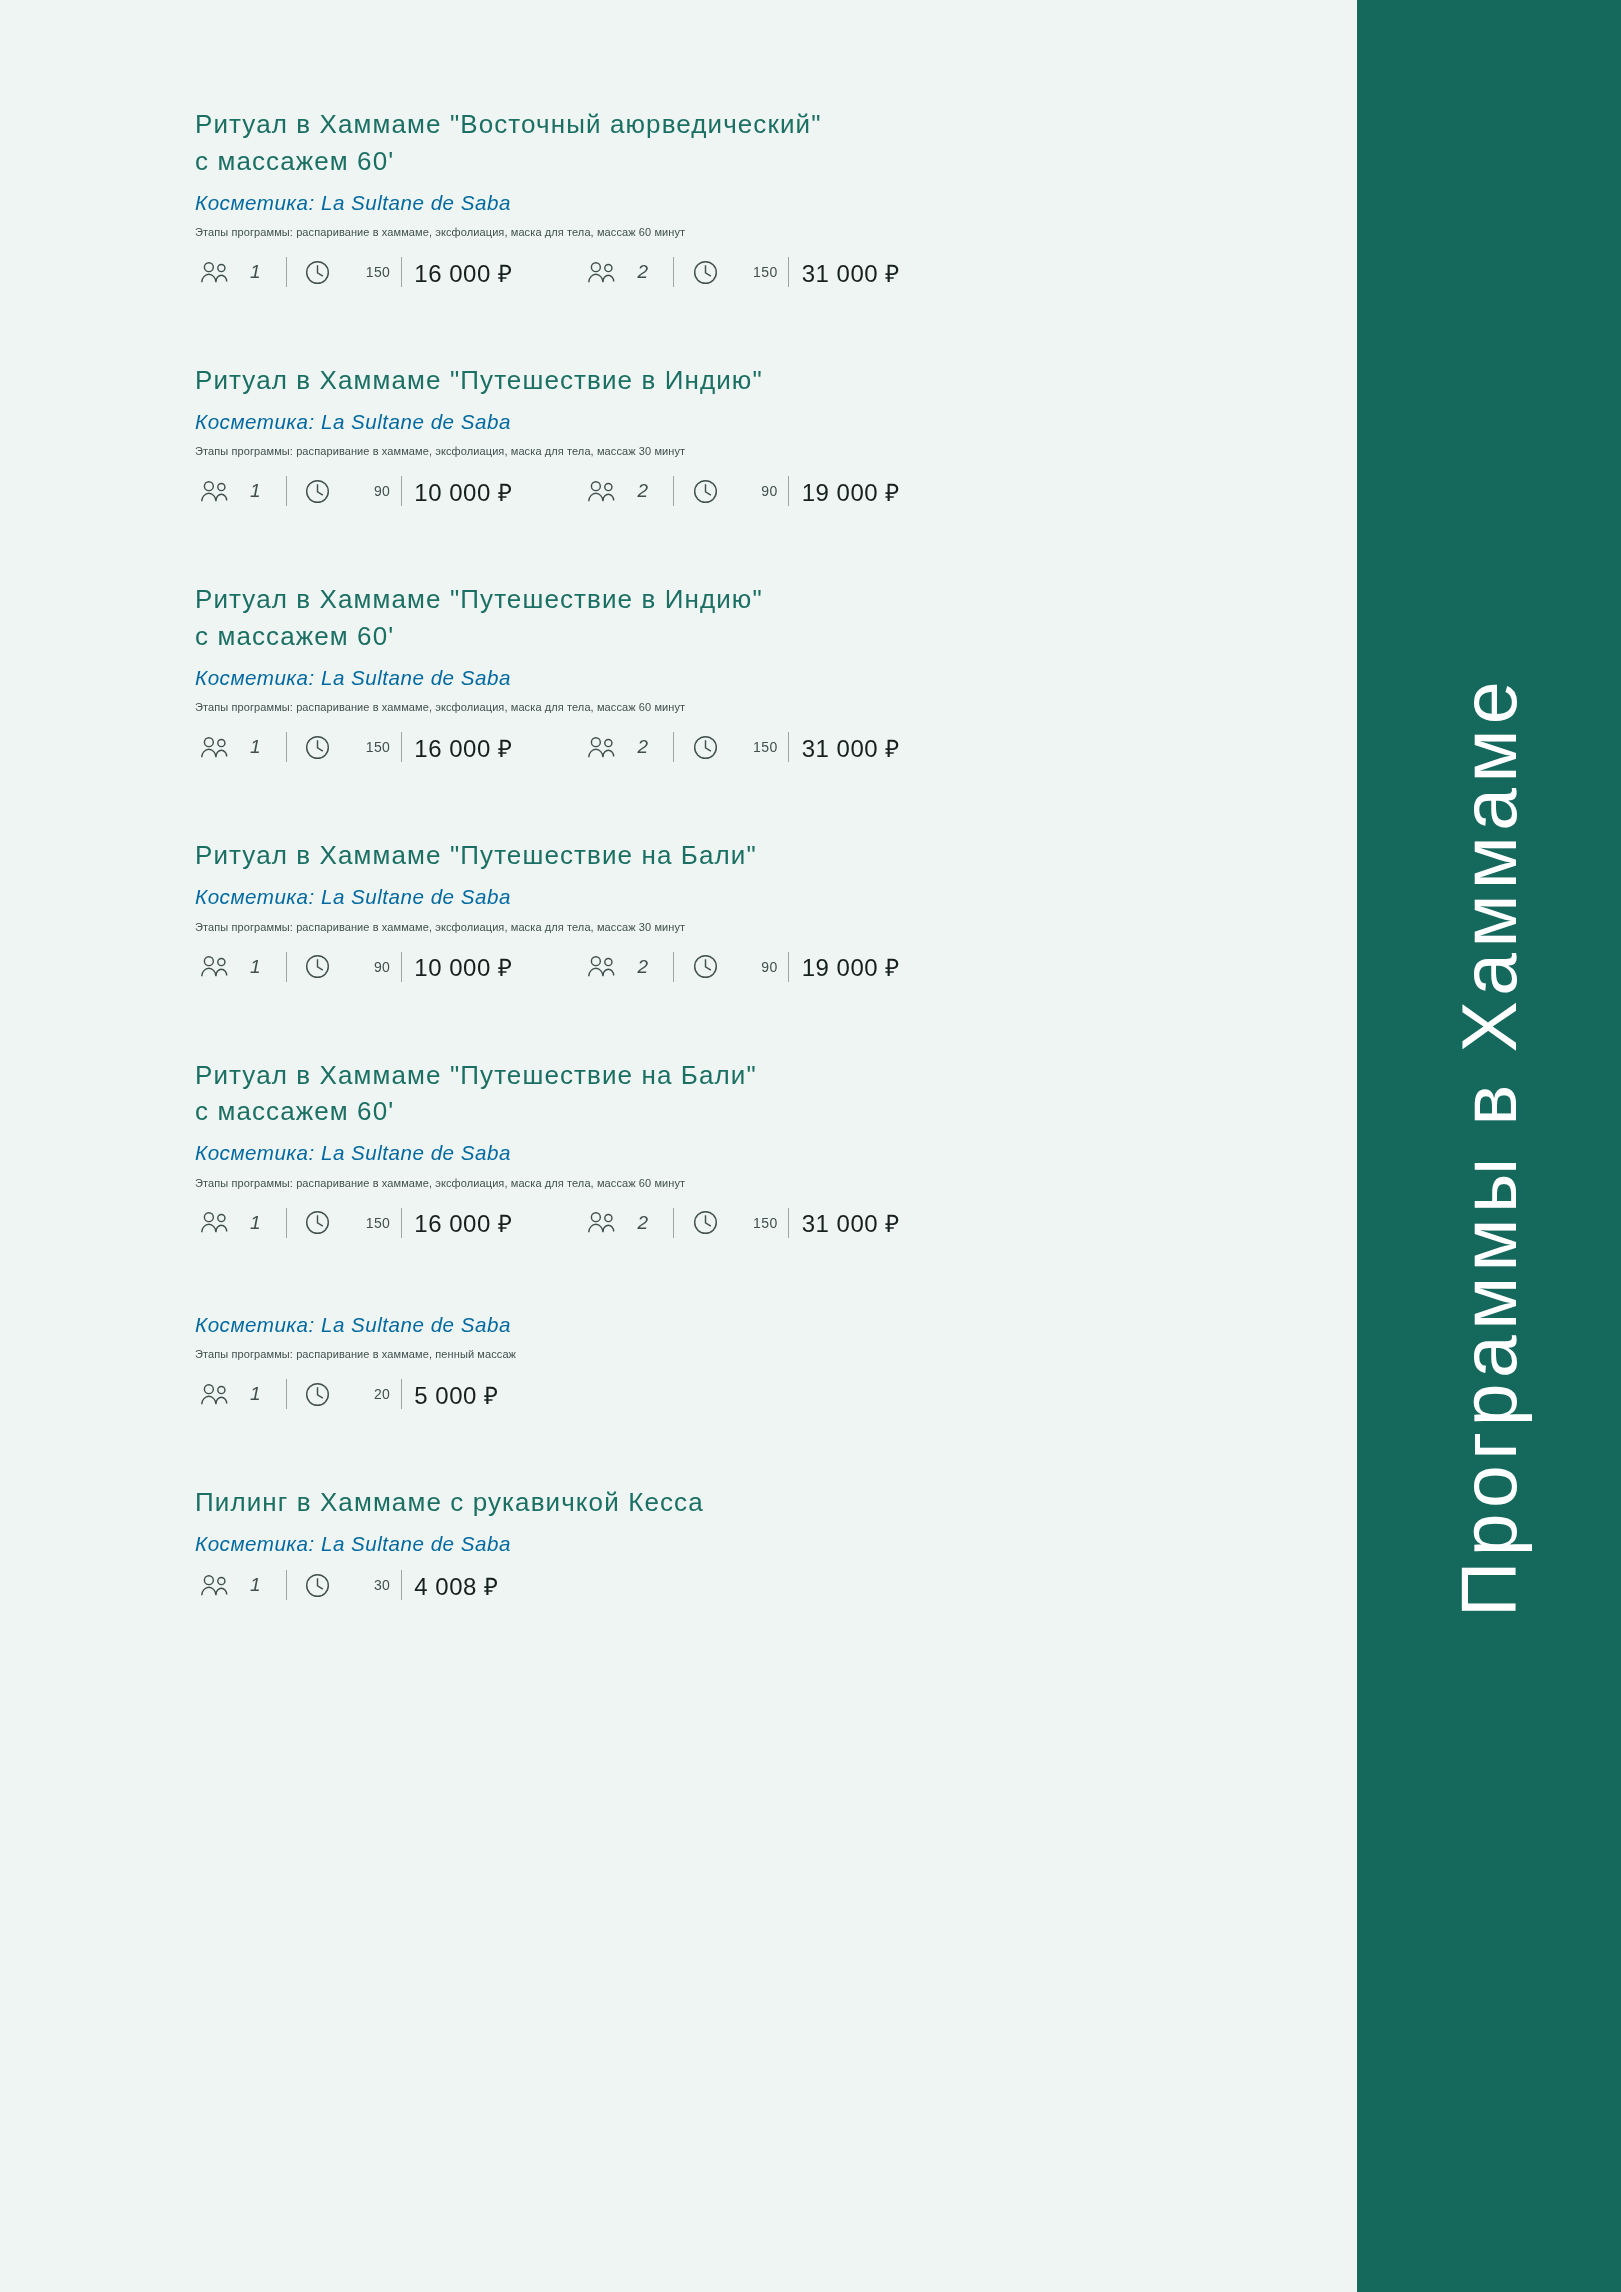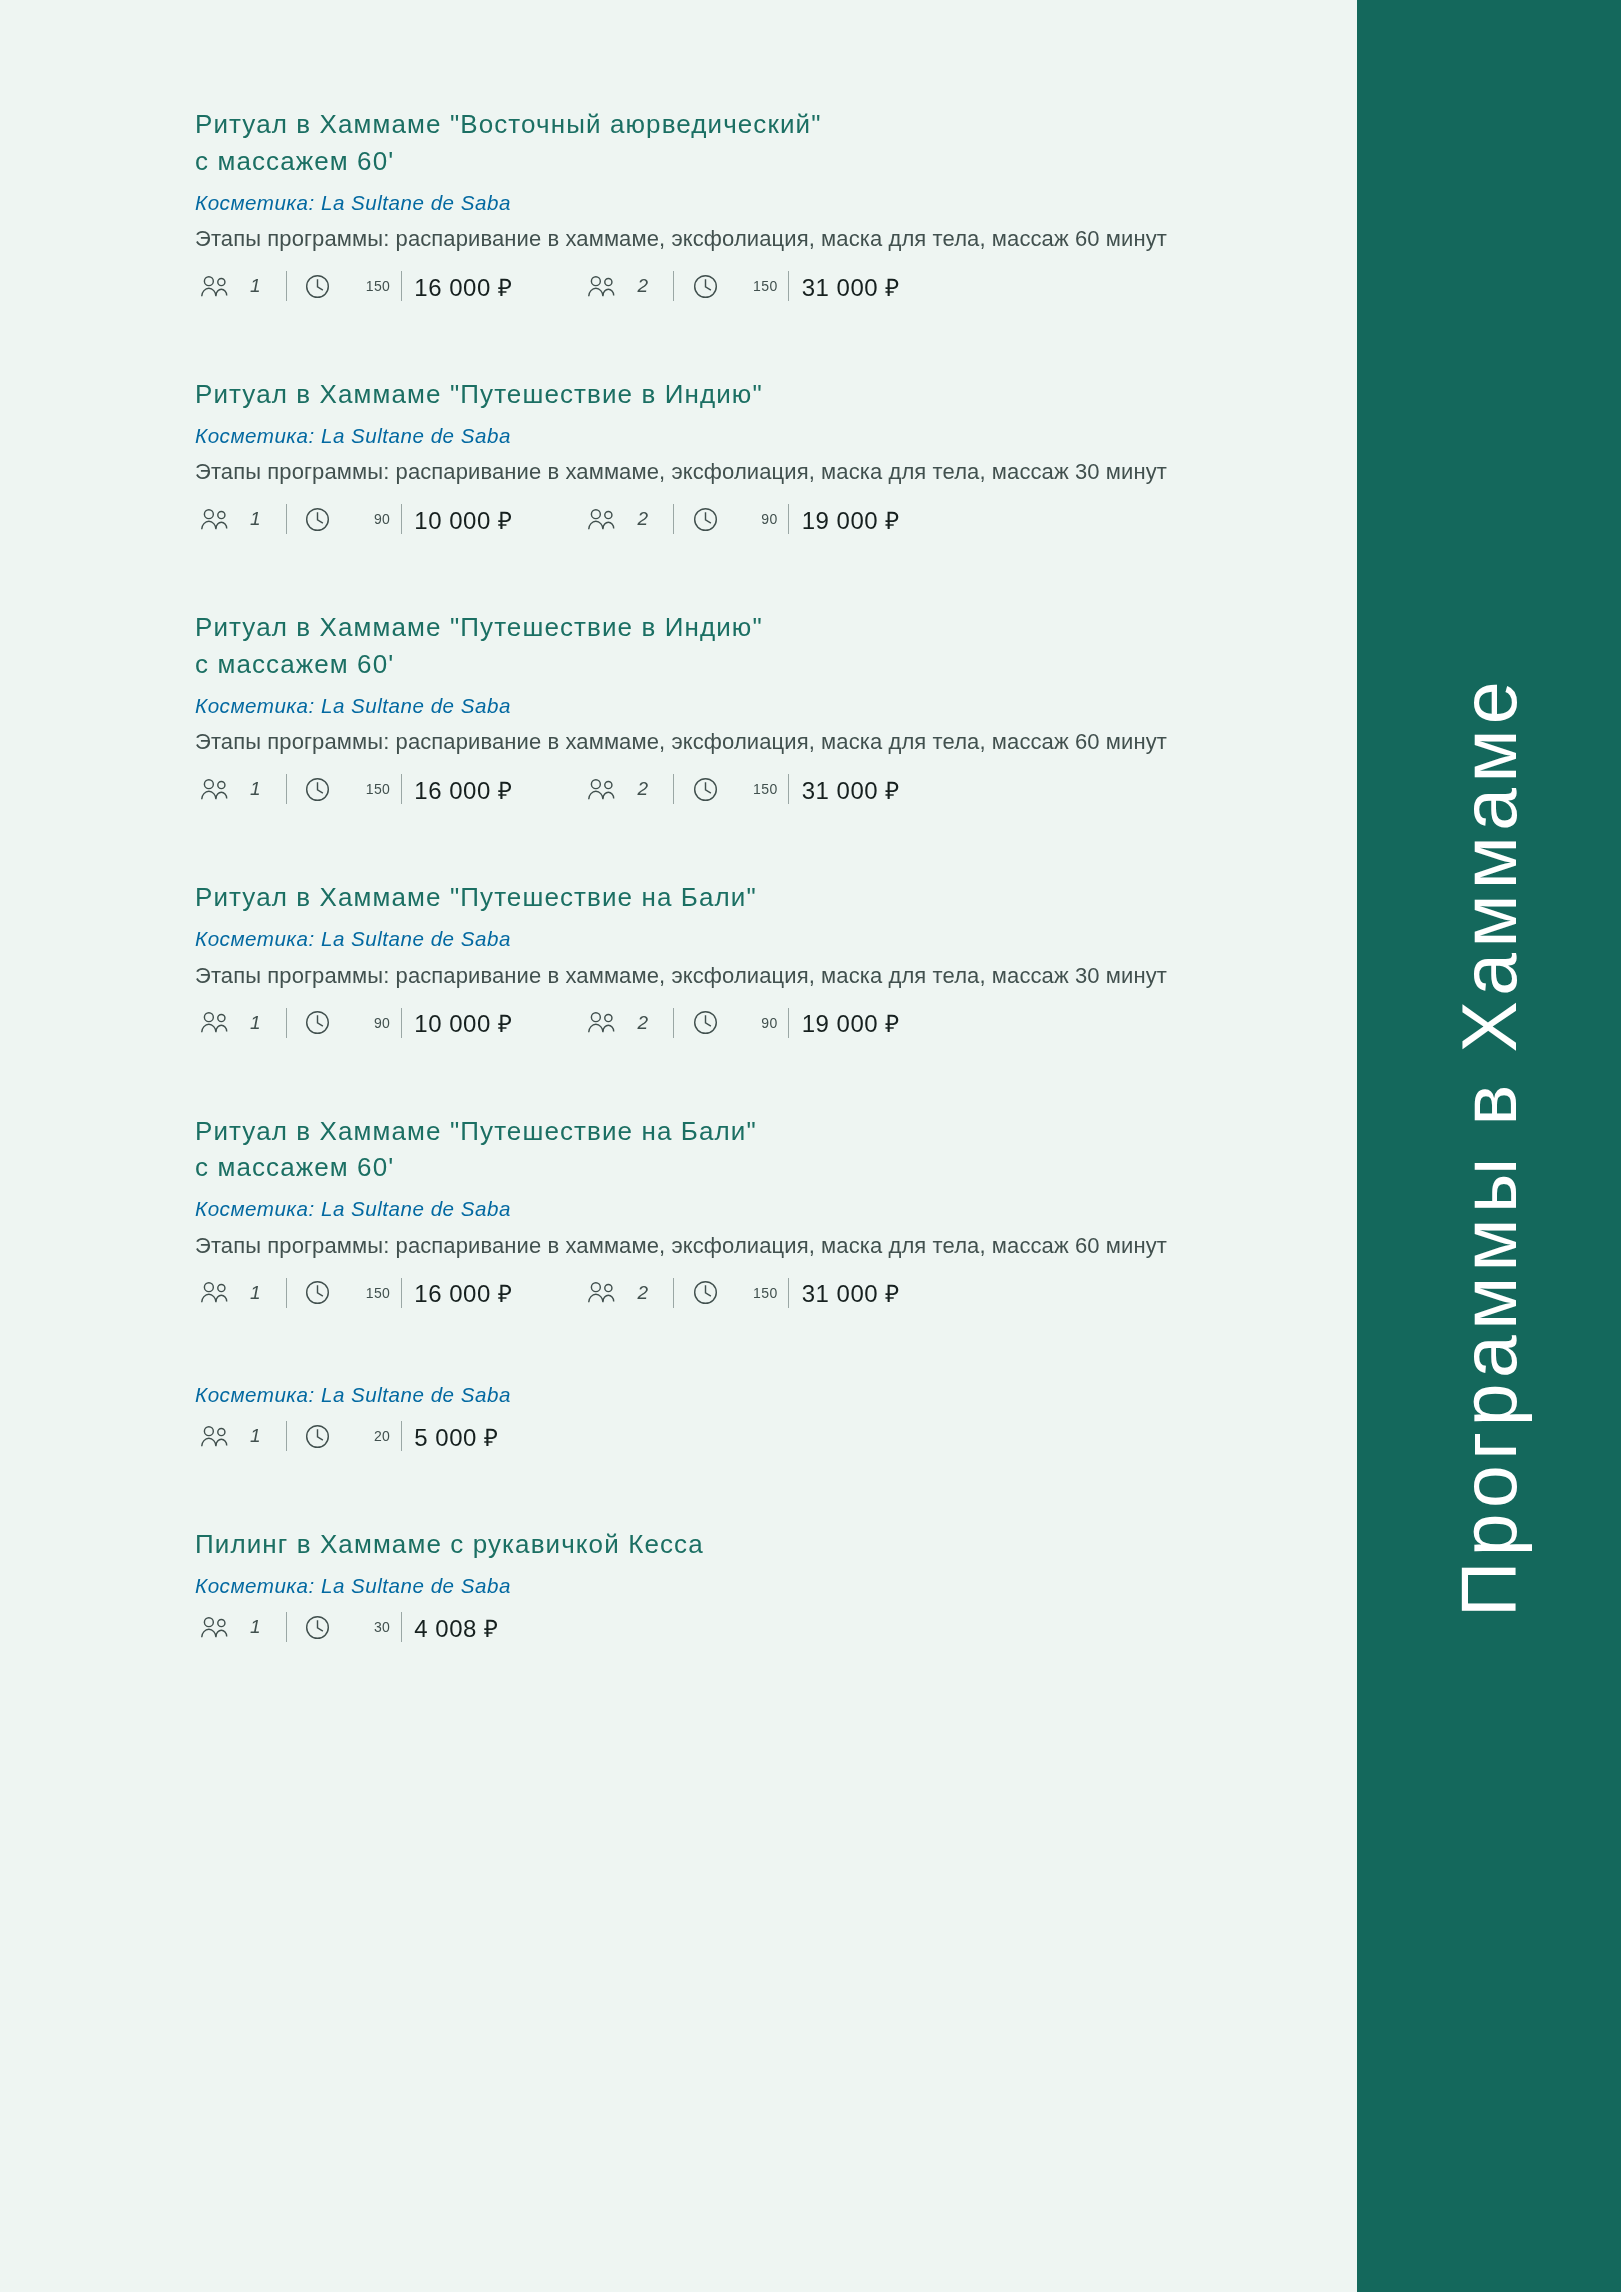--- a/index.html
+++ b/index.html
@@ -61,21 +61,21 @@
   .service-cosmetics {
     color: #0369a1;
     font-size: 20.6px;
     font-style: italic;
     letter-spacing: 0.5px;
     margin-bottom: 11.6px;
     font-family: "Liberation Sans", sans-serif;
   }
   .service-stages {
     color: #41504e;
-    font-size: 22px;
+    font-size: 11px;
     letter-spacing: 0.1px;
     margin-bottom: 16px;
   }
   .price-row {
     display: flex;
     align-items: center;
     gap: 0;
   }
   .price-group {
     display: flex;
@@ -378,20 +378,21 @@
           </span>
           <span class="dur">150</span>
           <span class="vsep"></span>
           <span class="price">31 000 ₽</span>
         </div>
       </div>
     </div>
 
     <div class="service">
       <div class="service-cosmetics">Косметика: La Sultane de Saba</div>
+      <div class="service-stages">Этапы программы: распаривание в хаммаме, пенный массаж</div>
       <div class="price-row">
         <div class="price-group">
           <span class="icon">
             <svg width="34" height="25" viewBox="0 0 38 28" fill="none" stroke="currentColor" stroke-width="1.6">
               <circle cx="11" cy="8" r="5"></circle>
                 <path d="M3 25c0-5 4-9 8-9s8 4 8 9"></path>
               <circle cx="25" cy="9" r="4"></circle>
                 <path d="M19 24c0-4 3-7 6-7s6 3 6 7"></path>
             </svg>
           </span>

